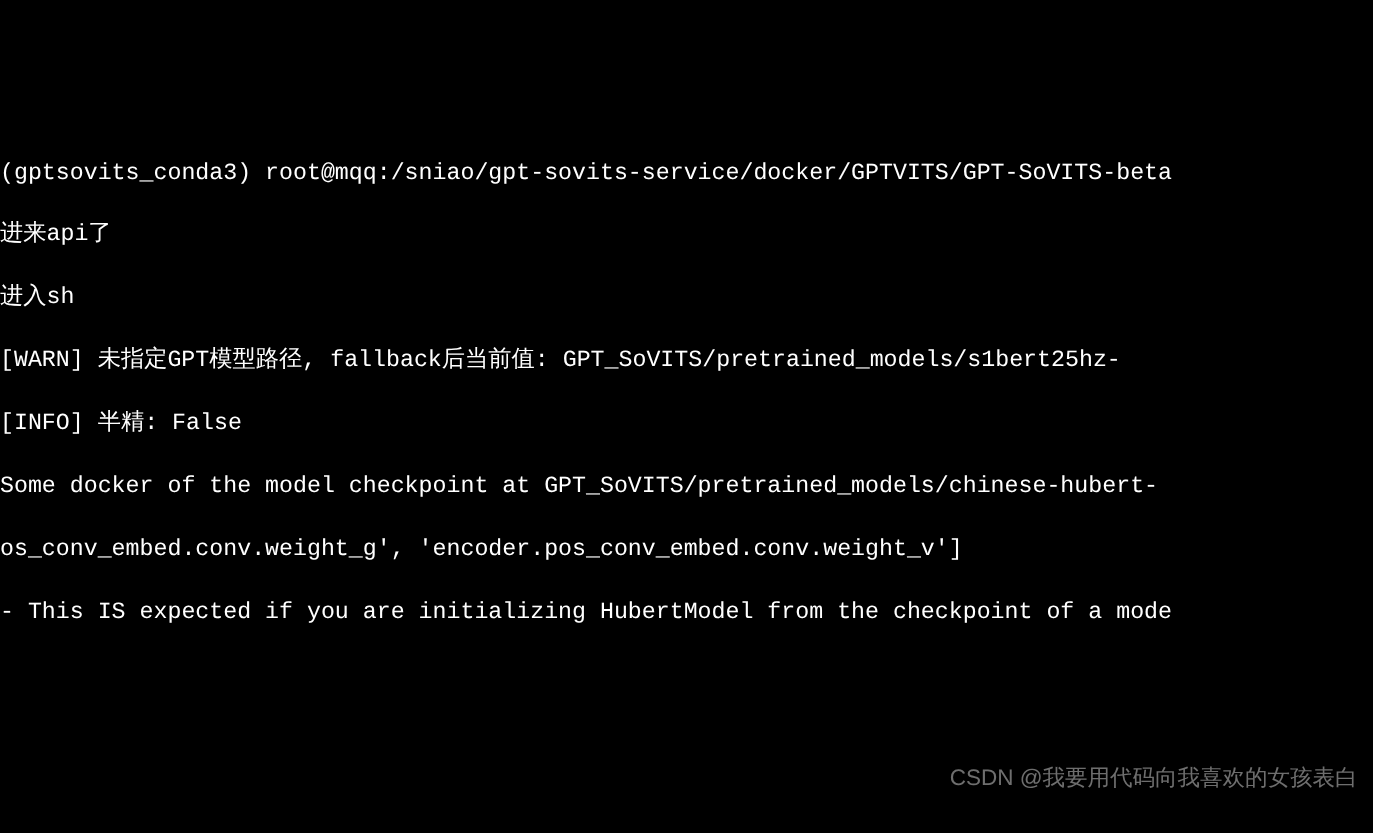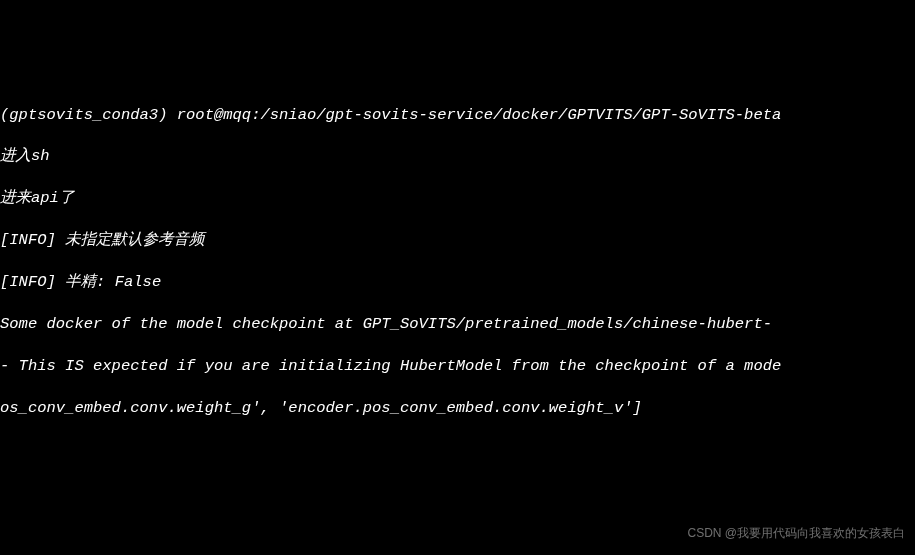--- a/index.html
+++ b/index.html
@@ -19,46 +19,45 @@
       padding: 0;
       white-space: pre;
       position: relative;
     }
     .terminal {
       white-space: pre;
     }
     .line {
       display: block;
       white-space: pre;
-      font-style: italic;
     }
     .watermark {
       position: absolute;
-      bottom: 14px;
+      bottom: 26px;
       right: 10px;
       color: rgba(200, 200, 200, 0.55);
-      font-size: 12px;
+      font-size: 15px;
       font-family: sans-serif;
       white-space: nowrap;
     }
   </style>
 </head>
 <body>
 
 
 
 <div class="terminal">
 <span class="line">(gptsovits_conda3) root@mqq:/sniao/gpt-sovits-service/docker/GPTVITS/GPT-SoVITS-beta</span>
+<span class="line">进来api了</span>
 <span class="line">进入sh</span>
-<span class="line">进来api了</span>
-<span class="line">[INFO] 未指定默认参考音频</span>
+<span class="line">[WARN] 未指定GPT模型路径, fallback后当前值: GPT_SoVITS/pretrained_models/s1bert25hz-</span>
 <span class="line">[INFO] 半精: False</span>
 <span class="line">Some docker of the model checkpoint at GPT_SoVITS/pretrained_models/chinese-hubert-</span>
+<span class="line">os_conv_embed.conv.weight_g', 'encoder.pos_conv_embed.conv.weight_v']</span>
 <span class="line">- This IS expected if you are initializing HubertModel from the checkpoint of a mode</span>
-<span class="line">os_conv_embed.conv.weight_g', 'encoder.pos_conv_embed.conv.weight_v']</span>
 
 
 
 
 
 
 
 
 
 

